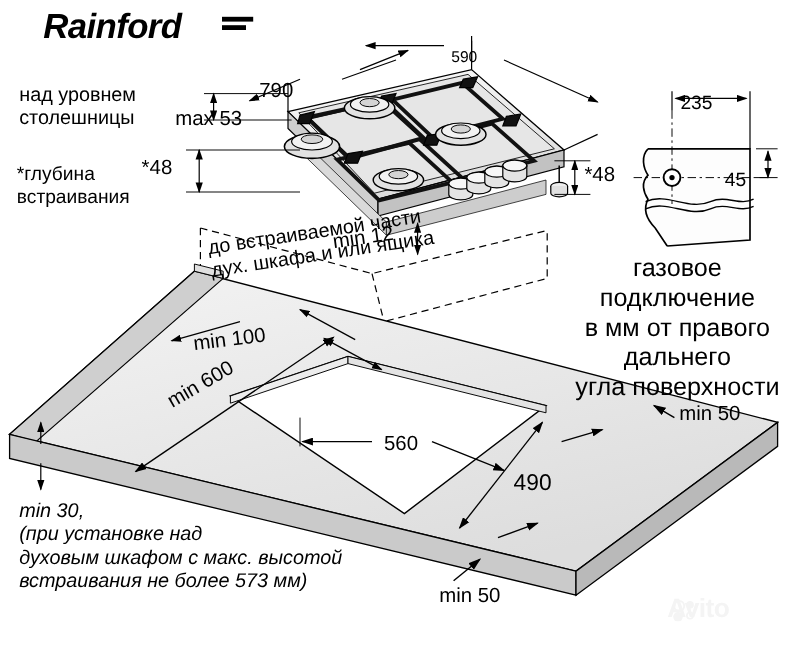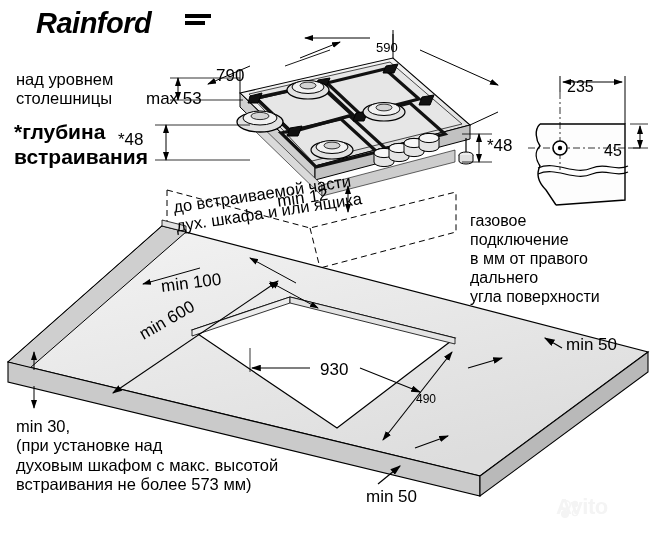--- a/index.html
+++ b/index.html
@@ -59,37 +59,37 @@
     font-size: 28px;
     font-weight: bold;
     letter-spacing: 0.4px;
   }
   .lbl-ru { font-size: 16.5px; }
   .dim    { font-size: 17px; }
   .dim-sm { font-size: 16px; margin-top: 16px; }
 
   #t-nad   { left: 16px;  top: 70px;  font-size: 16.5px; }
   #t-max53 { left: 115px; top: 89px;  font-size: 17px; margin-left: 31px; }
-  #t-glub  { left: 14px;  top: 120px; font-size: 21px; font-weight: bold; }
+  #t-glub  { left: 14px;  top: 137px; font-size: 16px; }
   #t-48a   { left: 118px; top: 130px; font-size: 17px; }
   #t-520   { left: 216px; top: 66px;  font-size: 17px; }
   #t-590   { left: 376px; top: 40px;  font-size: 13px; }
   #t-48b   { left: 487px; top: 136px; font-size: 17px; }
   #t-235   { left: 567px; top: 62px;  font-size: 16px; }
   #t-45    { left: 604px; top: 126px; font-size: 16px; }
-  #t-gas   { left: 470px; top: 212px; font-size: 16px; }
+  #t-gas   { left: 470px; top: 212px; font-size: 21px; text-align: center; }
   #t-min12 { left: 276px; top: 192px; font-size: 17px; transform: rotate(-8deg); transform-origin: left top;}
   #t-dovstr{ left: 172px; top: 198px; font-size: 16.5px; transform: rotate(-8.5deg); transform-origin: left top;}
   #t-min100{ left: 160px; top: 277px; font-size: 17px; transform: rotate(-7deg); transform-origin: left top;}
   #t-min600{ left: 136px; top: 327px; font-size: 17px; transform: rotate(-30deg); transform-origin: left top;}
   #t-560   { left: 320px; top: 360px; font-size: 17px; }
-  #t-490   { left: 416px; top: 392px; font-size: 12px; }
+  #t-490   { left: 428px; top: 392px; font-size: 19px; }
   #t-min50r{ left: 566px; top: 335px; font-size: 17px; }
   #t-min50b{ left: 366px; top: 487px; font-size: 17px; }
-  #t-min30 { left: 16px;  top: 417px; font-size: 16.5px; }
+  #t-min30 { left: 16px;  top: 417px; font-size: 16.5px; font-style: italic; }
   #watermark {
     position: absolute;
     left: 556px;
     top: 494px;
     font-size: 22px;
     font-weight: bold;
     color: #f4f4f4;
     letter-spacing: -0.5px;
   }
   #wm-dots {
@@ -358,21 +358,21 @@
   <div class="txt dim-sm" id="t-45">45</div>
   <div class="txt lbl-ru" id="t-gas" style="white-space:pre-line;">газовое
 подключение
 в мм от правого дальнего
 угла поверхности</div>
   <div class="txt dim" id="t-min12">min 12</div>
   <div class="txt lbl-ru" id="t-dovstr" style="white-space:pre-line;">до встраиваемой части
 дух. шкафа и или ящика</div>
   <div class="txt dim" id="t-min100">min 100</div>
   <div class="txt dim" id="t-min600">min 600</div>
-  <div class="txt dim" id="t-560">930</div>
+  <div class="txt dim" id="t-560">560</div>
   <div class="txt dim" id="t-490">490</div>
   <div class="txt dim" id="t-min50r">min 50</div>
   <div class="txt dim" id="t-min50b">min 50</div>
   <div class="txt lbl-ru" id="t-min30" style="white-space:pre-line;">min 30,
 (при установке над
 духовым шкафом с макс. высотой
 встраивания не более 573 мм)</div>
 
   <svg id="wm-dots" viewBox="0 0 22 18">
     <circle cx="6" cy="5" r="4.2" fill="none" stroke="#f4f4f4" stroke-width="1.6"></circle>

